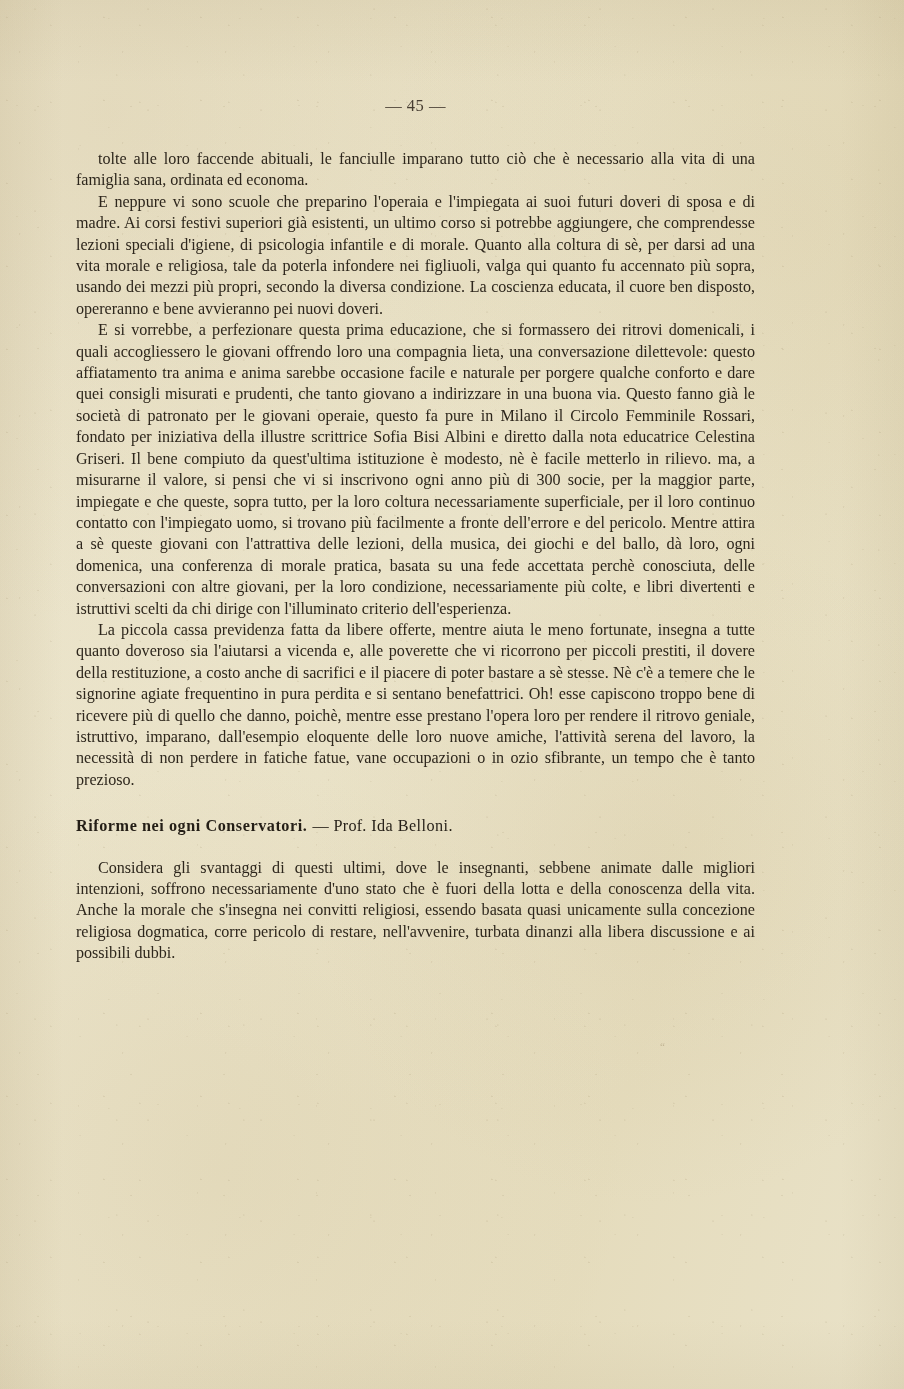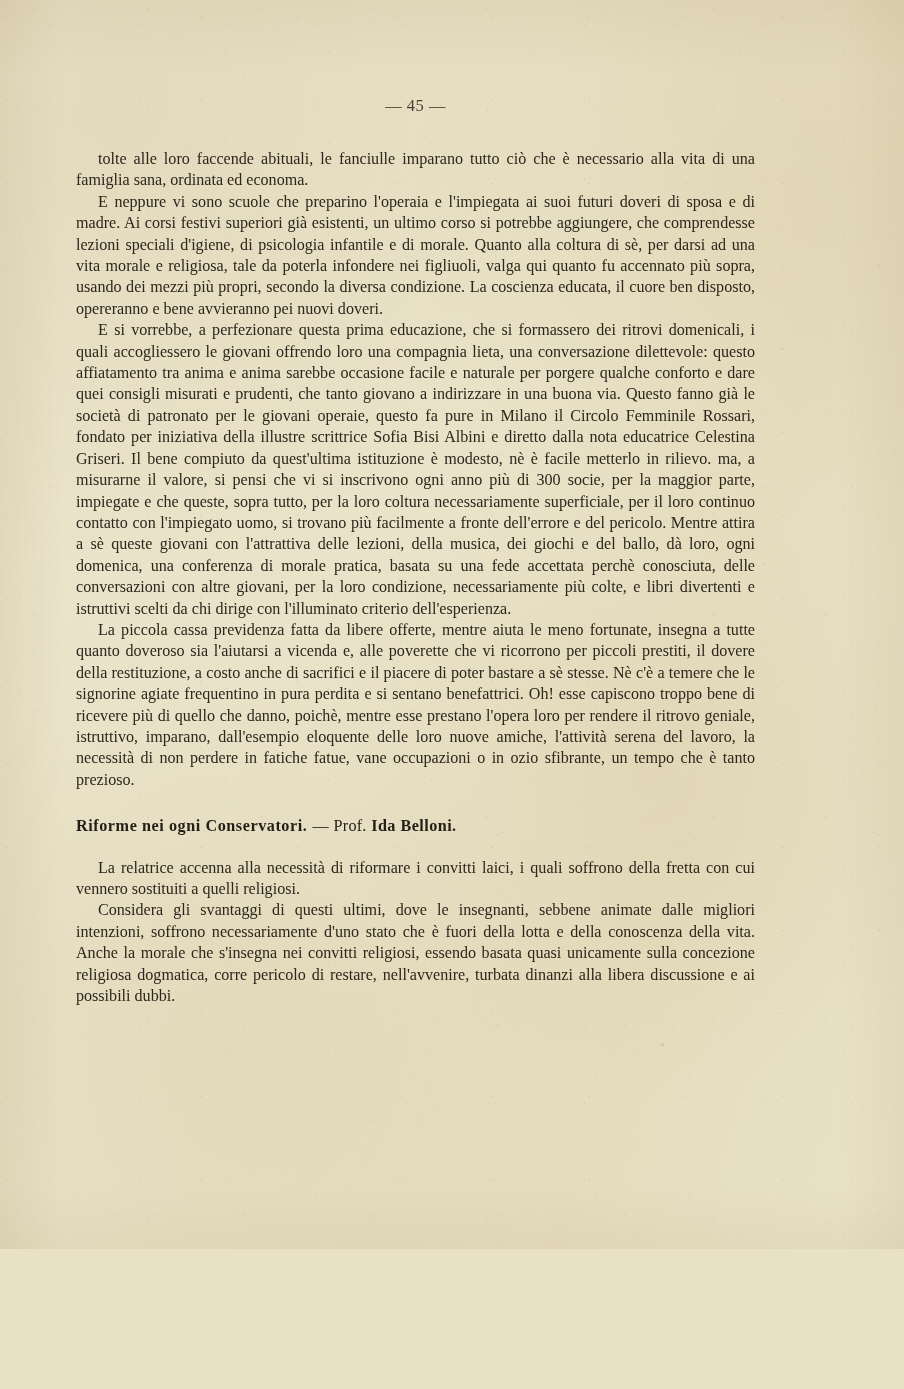--- a/index.html
+++ b/index.html
@@ -11,21 +11,21 @@
     height: 1389px;
     overflow: hidden;
     background: #e9e1c6;
     font-family: "Liberation Serif", "DejaVu Serif", serif;
   }
 
   
   #page {
     position: relative;
     width: 904px;
-    height: 1249px;
+    height: 1389px;
     box-sizing: border-box;
     background-color: #e9e1c6;
     background-image:
       radial-gradient(circle at 12% 8%,  rgba(201,183,140,0.22) 0%, rgba(201,183,140,0) 34%),
       radial-gradient(circle at 88% 16%, rgba(205,188,145,0.18) 0%, rgba(205,188,145,0) 30%),
       radial-gradient(circle at 72% 62%, rgba(198,179,134,0.16) 0%, rgba(198,179,134,0) 32%),
       radial-gradient(circle at 24% 84%, rgba(203,186,143,0.18) 0%, rgba(203,186,143,0) 30%),
       radial-gradient(circle at 50% 40%, rgba(236,230,206,0.55) 0%, rgba(236,230,206,0) 60%),
       linear-gradient(105deg, #ece5cd 0%, #e8e0c4 42%, #e5dcbd 72%, #e9e2c8 100%);
   }
@@ -106,21 +106,21 @@
     font-weight: 400;
     letter-spacing: 0;
     padding: 0 5px;
   }
   .heading .byline-title {
     font-weight: 400;
     letter-spacing: .2px;
     margin-top: 20px;
   }
   .heading .byline-name {
-    font-weight: 700;
+    font-weight: 400;
     letter-spacing: .45px;
   }
 
   .section-gap { height: 19px; }
 
   
   .show-through {
     position: absolute;
     left: 660px;
     top: 1041px;
@@ -152,21 +152,20 @@
     </div>
 
     <div class="heading">
       <span>Riforme nei ogni Conservatori.</span><span class="dash">—</span><span class="byline-title">Prof.</span>
       <span class="byline-name">Ida Belloni.</span>
     </div>
 
     <div class="section-gap"></div>
 
     <div>
-      <p class="para">La relatrice accenna alla necessità di riformare i convitti laici, i quali soffrono della fretta con cui vennero sostituiti a quelli religiosi.</p>
       <p class="para">Considera gli svantaggi di questi ultimi, dove le insegnanti, sebbene animate dalle migliori intenzioni, soffrono necessariamente d'uno stato che è fuori della lotta e della conoscenza della vita. Anche la morale che s'insegna nei convitti religiosi, essendo basata quasi unicamente sulla concezione religiosa dogmatica, corre pericolo di restare, nell'avvenire, turbata dinanzi alla libera discussione e ai possibili dubbi.</p>
     </div>
 
   </div>
 
   <div class="show-through">“</div>
 
 </div>
 
 </body></html>

